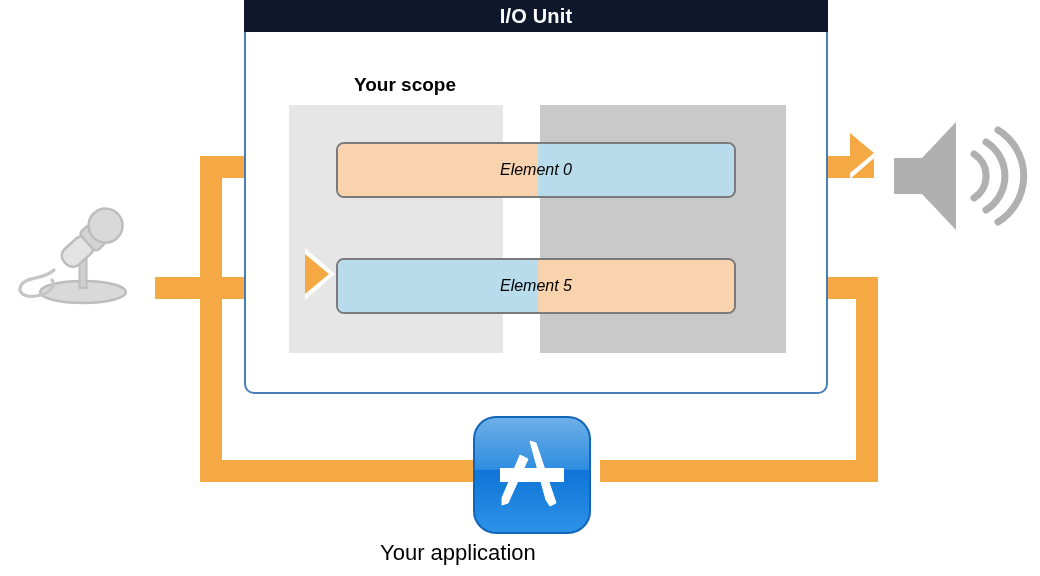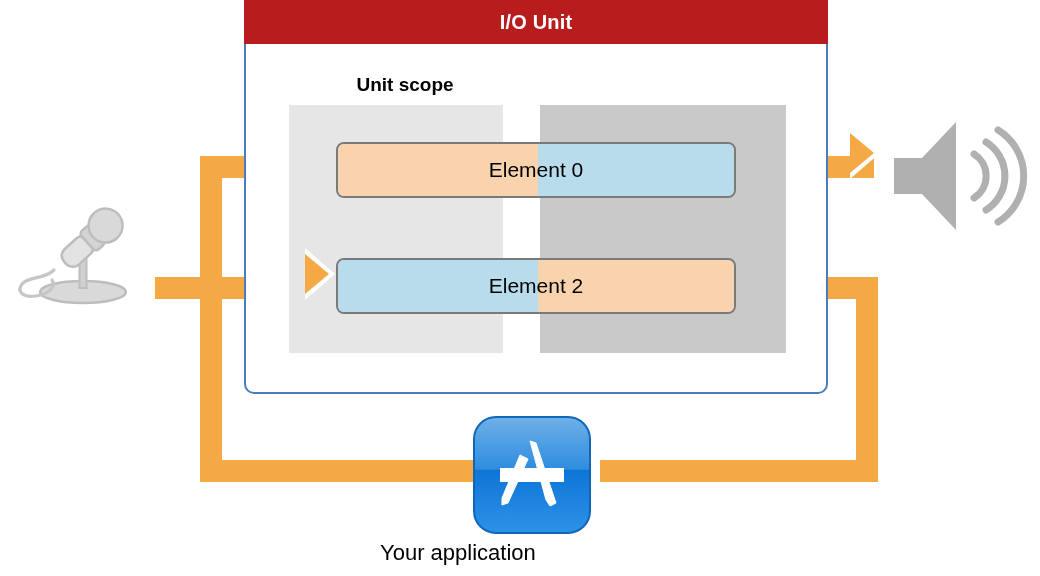--- a/index.html
+++ b/index.html
@@ -4,22 +4,22 @@
 <style>
   html,body{margin:0;padding:0;background:#ffffff;}
   body{width:1040px;height:576px;position:relative;overflow:hidden;
        font-family:"Liberation Sans","DejaVu Sans",sans-serif;}
   .stage{position:absolute;left:0;top:0;width:1040px;height:576px;}
 
   
   .iounit{position:absolute;left:244px;top:0;width:584px;height:394px;
           border:2px solid #4a7ebb;border-top:none;border-radius:0 0 10px 10px;
           background:#ffffff;box-sizing:border-box;}
-  .iounit-header{position:absolute;left:244px;top:0;width:584px;height:44px;
-          background:#b91c1c;color:#ffffff;font-weight:bold;font-size:20px;
+  .iounit-header{position:absolute;left:244px;top:0;width:584px;height:32px;
+          background:#0f172a;color:#ffffff;font-weight:bold;font-size:20px;
           display:flex;align-items:center;justify-content:center;letter-spacing:.2px;}
 
   
   .scope-title{position:absolute;font-weight:bold;font-size:19px;color:#000;
                text-align:center;}
   #t-input{left:305px;top:74px;width:200px;}
   #t-output{left:540px;top:74px;width:230px;}
 
   
   .panel{position:absolute;}
@@ -30,21 +30,21 @@
   .elembar{position:absolute;height:56px;border:2.5px solid #7a7a7a;
            border-radius:8px;box-sizing:border-box;overflow:hidden;
            display:flex;align-items:center;justify-content:center;}
   #elem0{left:336px;top:142px;width:400px;}
   #elem1{left:336px;top:258px;width:400px;}
   .half{position:absolute;top:0;height:100%;}
   .h-peach{background:#f9d3ae;}
   .h-blue{background:#b9dcec;}
   .half-l{left:0;width:50.5%;}
   .half-r{left:50.5%;right:0;width:49.5%;}
-  .elem-label{position:relative;z-index:3;font-size:21px;color:#000;}
+  .elem-label{position:relative;z-index:3;font-size:16px;color:#000;font-style:italic;}
 
   
   .obar{position:absolute;background:#f5a945;}
 
   
   #o-left-vert   {left:200px;top:156px;width:22px;height:326px;}
   #o-top-h       {left:200px;top:156px;width:136px;height:22px;}
   #o-bottom-h    {left:200px;top:460px;width:290px;height:22px;}
   #o-mic-h       {left:155px;top:277px;width:175px;height:22px;}
 
@@ -89,32 +89,32 @@
   <div class="obar" id="o-e1-h"></div>
   <div class="obar" id="o-right-vert"></div>
   <div class="obar" id="o-bottom-h2"></div>
 
   <div class="iounit"></div>
   <div class="iounit-header">I/O Unit</div>
 
   <div class="panel" id="panel-in"></div>
   <div class="panel" id="panel-out"></div>
 
-  <div class="scope-title" id="t-input">Unit scope</div>
+  <div class="scope-title" id="t-input">Your scope</div>
 
   <div class="elembar" id="elem0">
     <div class="half half-l h-peach"></div>
     <div class="half half-r h-blue"></div>
     <span class="elem-label">Element 0</span>
   </div>
 
   <div class="elembar" id="elem1">
     <div class="half half-l h-blue"></div>
     <div class="half half-r h-peach"></div>
-    <span class="elem-label">Element 2</span>
+    <span class="elem-label">Element 5</span>
   </div>
 
   <div class="arrow-wrap" id="arrow-mic">
     <span class="arrow ah-white"></span>
     <span class="arrow ah-orange"></span>
   </div>
   <div class="arrow-wrap" id="arrow-spk">
     <span class="arrow ah-white"></span>
     <span class="arrow ah-orange"></span>
   </div>

